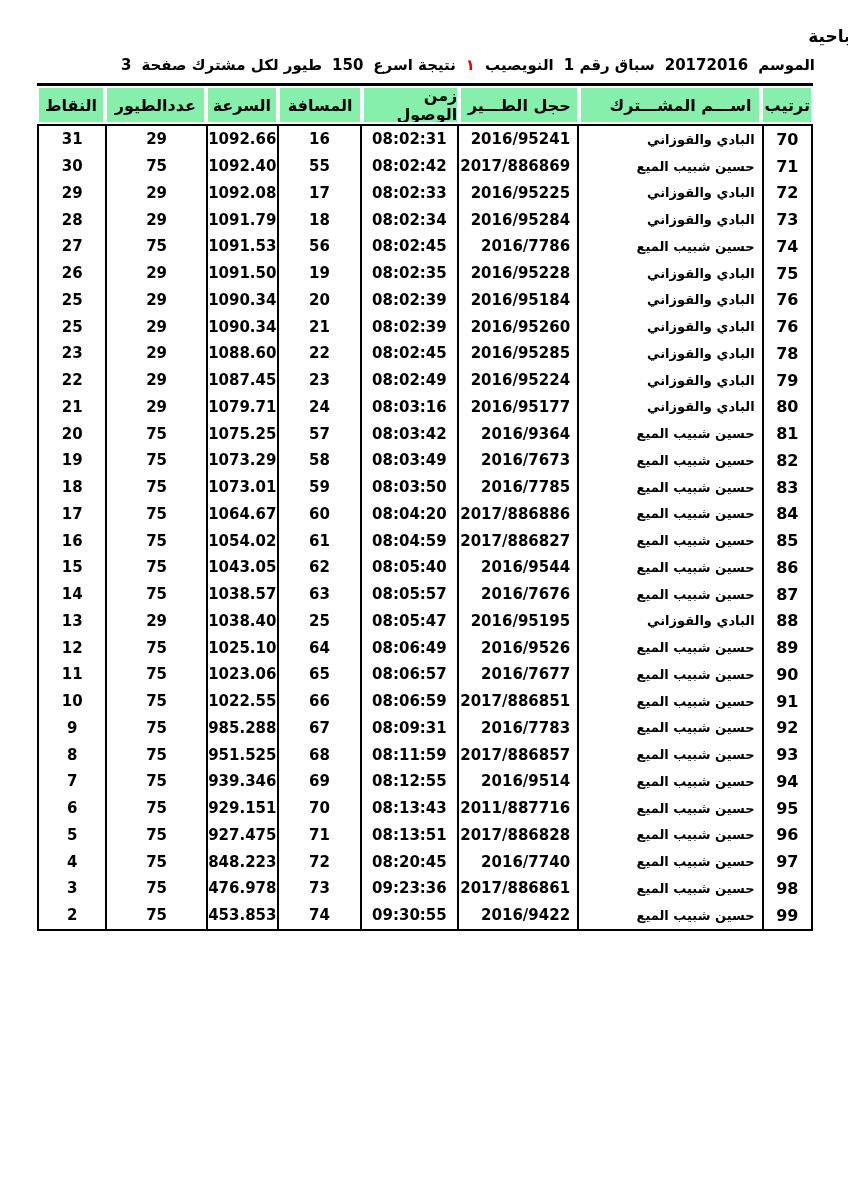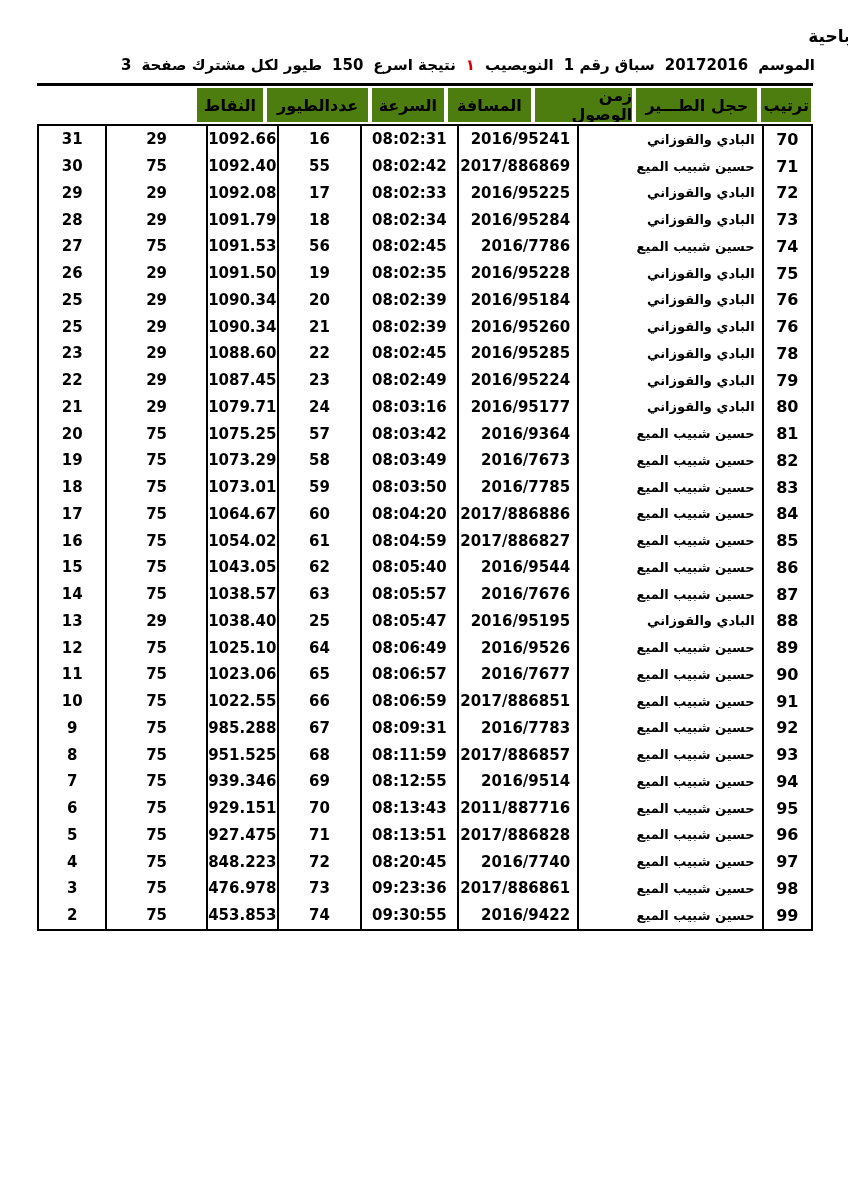--- a/index.html
+++ b/index.html
@@ -39,21 +39,21 @@
     margin:9px 35px 0 37px; 
     font-weight:bold;
   }
   .thead{
     border-top:3px solid #000;
     border-bottom:2px solid #000;
     display:flex;
     background:#ffffff;
   }
   .th{
-    background:#4d7c0f;
+    background:#86efac;
     margin:2px 2px;
     height:34px;
     display:flex;align-items:center;justify-content:center;
     font-size:16px;
     box-sizing:border-box;
     overflow:hidden;
   }
   .th.start{justify-content:flex-start;padding-right:8px;}
   .tbody{
     border-left:2px solid #000;   
@@ -106,20 +106,21 @@
     <span class="it gap20 red-num">١</span>
     <span class="it gap35">نتيجة اسرع</span>
     <span class="it gap14 ltr">150</span>
     <span class="it">طيور لكل مشترك صفحة</span>
     <span class="it gap28 ltr">3</span>
   </div>
 
   <div class="race-table">
     <div class="thead">
       <div class="th c-rank">ترتيب</div>
+      <div class="th c-name start">اســـم المشـــترك</div>
       <div class="th c-ring">حجل الطـــير</div>
       <div class="th c-time">زمن الوصول</div>
       <div class="th c-dist">المسافة</div>
       <div class="th c-speed">السرعة</div>
       <div class="th c-birds">عددالطيور</div>
       <div class="th c-points">النقاط</div>
     </div>
     <div class="tbody" id="tbody">
         <div class="row">
           <div class="cell c-rank">

